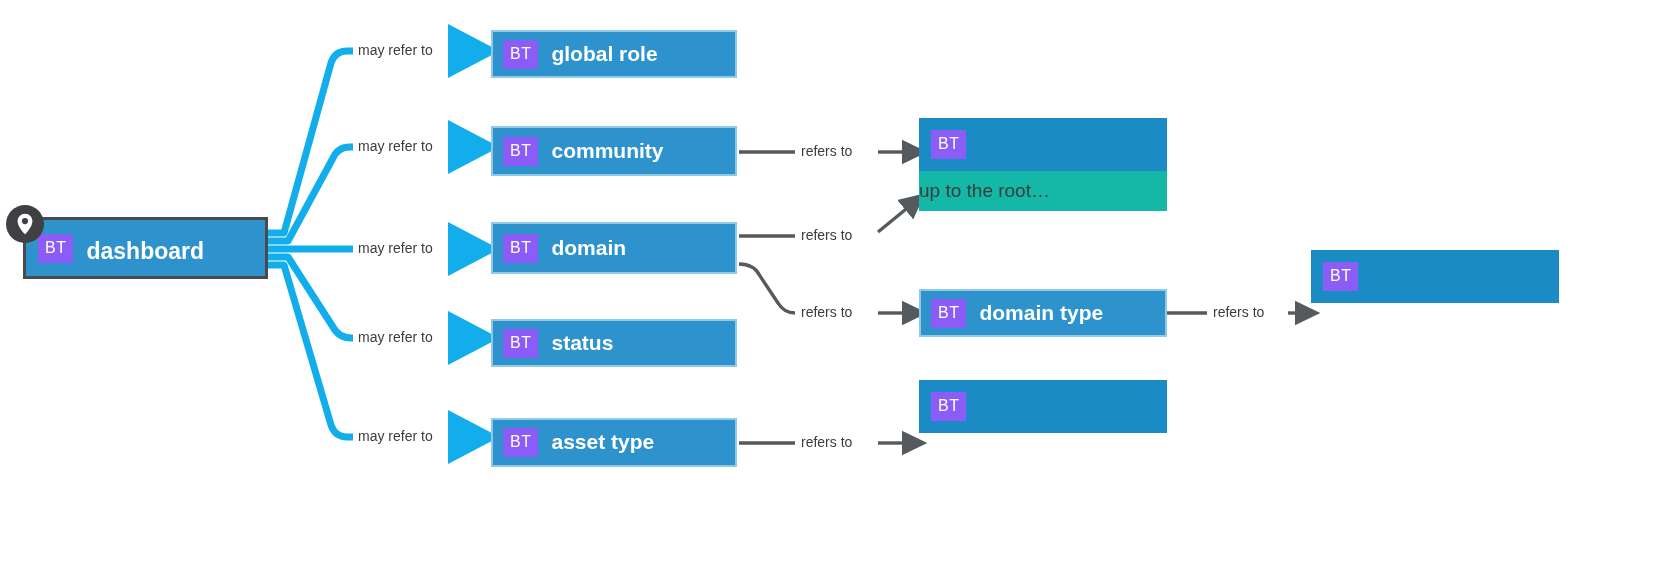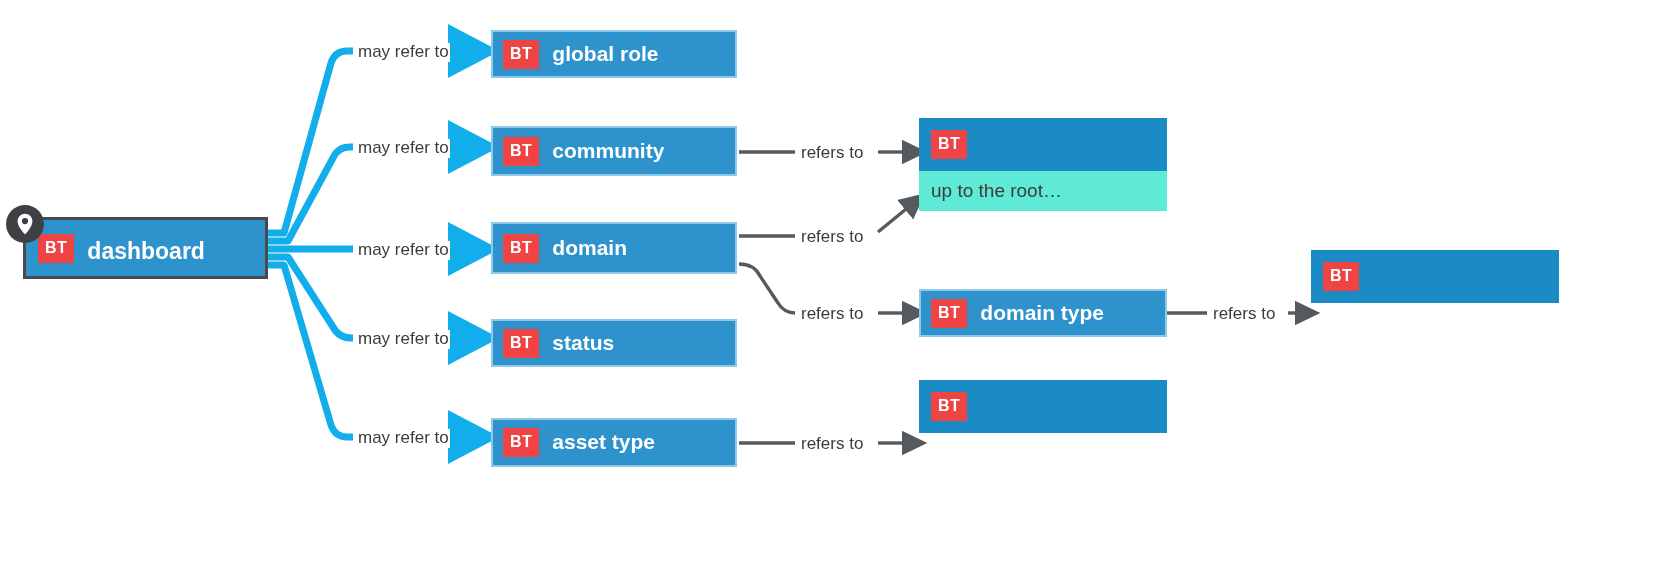--- a/index.html
+++ b/index.html
@@ -47,32 +47,32 @@
   .node-head {
     display: flex;
     align-items: flex-start;
     gap: 12px;
     background: #1a8bc4;
     box-sizing: border-box;
     padding: 12px 12px 12px 12px;
     width: 100%;
   }
   .node-body {
-    background: #5eead4;
+    background: #14b8a6;
     box-sizing: border-box;
-    padding: 9px 12px;
+    padding: 9px 0;
     color: #3c3c3c;
     font-size: 19px;
     width: 100%;
   }
   .bt {
     flex: 0 0 auto;
-    background: #ef4444;
+    background: #8b5cf6;
     color: #ffffff;
-    font-weight: bold;
+    font-weight: normal;
     font-size: 16px;
     line-height: 1;
     padding: 6px 7px 7px 7px;
     letter-spacing: 0.5px;
   }
   .node-title {
     color: #ffffff;
     font-weight: bold;
     font-size: 21px;
     line-height: 1.28;
@@ -99,21 +99,21 @@
     background: #3f4044;
     z-index: 5;
     display: flex;
     align-items: center;
     justify-content: center;
   }
 
   
   .elabel {
     position: absolute;
-    font-size: 17px;
+    font-size: 14px;
     color: #3c3c3c;
     white-space: nowrap;
     z-index: 4;
     background: #ffffff;
     padding: 0 1px;
     line-height: 1.1;
   }
 </style>
 </head>
 <body>

